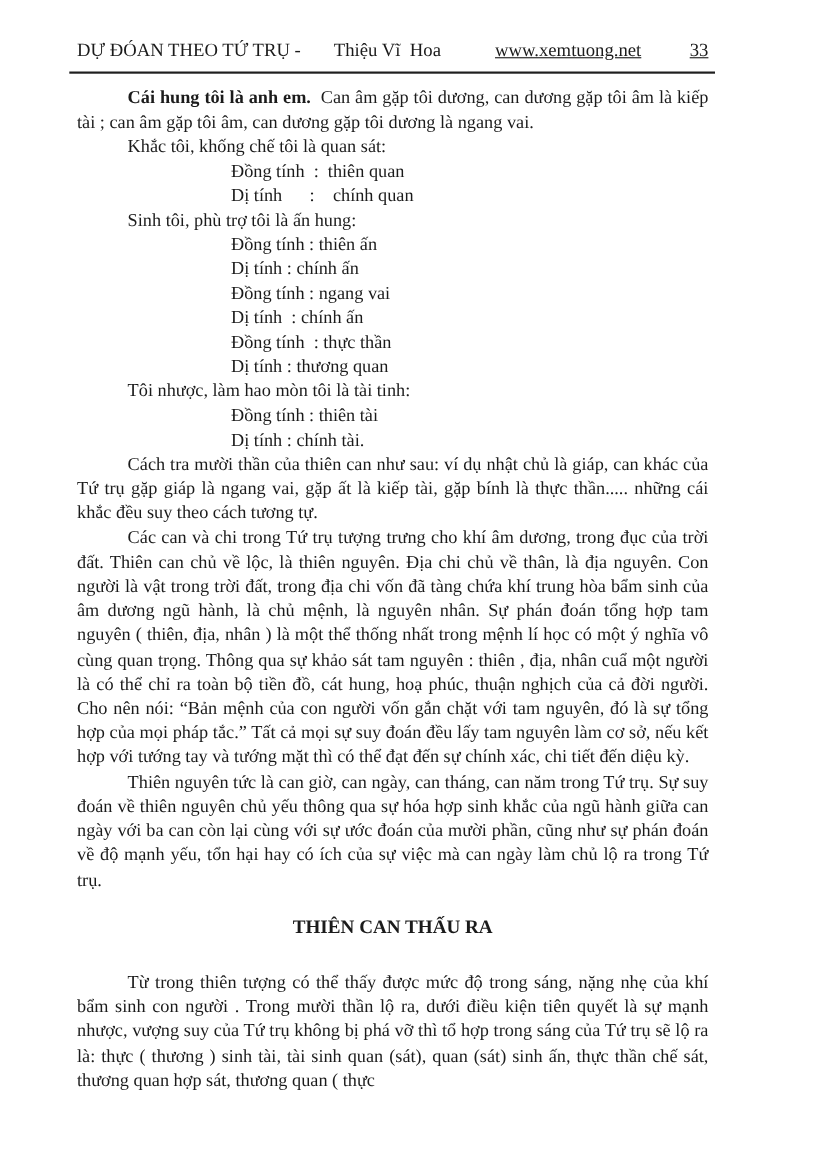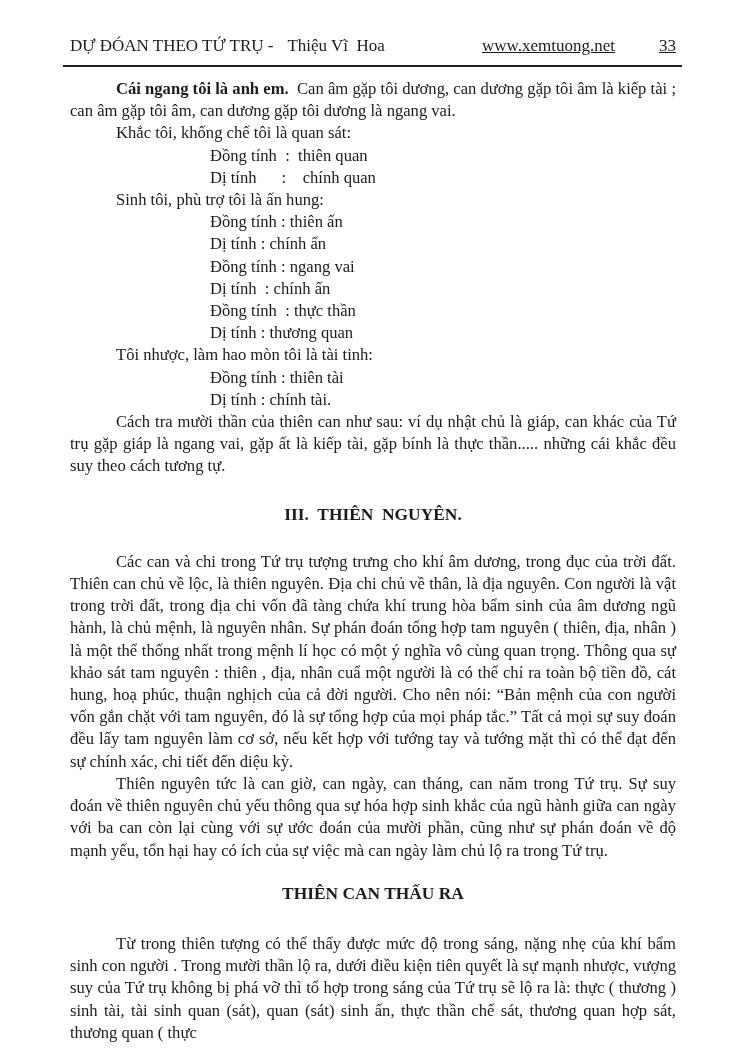--- a/index.html
+++ b/index.html
@@ -6,36 +6,36 @@
   html, body { background: #e8e8e8; }
   body {
     width: 744px;
     font-family: "Liberation Serif", "DejaVu Serif", serif;
     color: #1b1b1b;
   }
   .page {
     width: 744px;
     height: 1053px;
     background: #ffffff;
-    padding: 36px 68px 0 70px;
+    padding: 36px 100px 0 70px;
     overflow: hidden;
   }
   
   .header {
     display: flex;
     align-items: baseline;
     font-size: 17px;
     padding-bottom: 9px;
     border-bottom: 2px solid #1f1f1f;
     margin: 0 -6px 0 -7px;
     padding-left: 7px;
     padding-right: 6px;
   }
   .header .title { white-space: pre; }
-  .header .author { margin-left: 14px; white-space: pre; }
+  .header .author { margin-left: 30px; white-space: pre; }
   .header .spacer { flex: 1; }
   .header .site { text-decoration: underline; }
   .header .pagenum { margin-left: 44px; text-decoration: underline; }
   
   .content {
     margin-top: 11px;
     font-size: 16.6px;
     line-height: 22.2px;
   }
   p.para {
@@ -67,21 +67,21 @@
   <div class="header">
     <span class="title">DỰ ĐÓAN THEO TỨ TRỤ -</span>
     <span class="author">Thiệu Vĩ  Hoa</span>
     <span class="spacer"></span>
     <span class="site">www.xemtuong.net</span>
     <span class="pagenum">33</span>
   </div>
 
   <div class="content">
 
-    <p class="para"><b class="lead">Cái ngang tôi là anh em.</b>&nbsp; <span>Can âm gặp tôi dương, can dương gặp tôi âm là kiếp tài ; can âm gặp tôi âm, can dương gặp tôi dương là ngang vai.</span></p>
+    <p class="para"><b class="lead">Cái hung tôi là anh em.</b>&nbsp; <span>Can âm gặp tôi dương, can dương gặp tôi âm là kiếp tài ; can âm gặp tôi âm, can dương gặp tôi dương là ngang vai.</span></p>
 
 
     <div>
       <div class="line-indent">Khắc tôi, khống chế tôi là quan sát:</div>
       <div class="sub-line">Đồng tính  :  thiên quan</div>
       <div class="sub-line">Dị tính      :    chính quan</div>
     </div>
 
     <div>
       <div class="line-indent">Sinh tôi, phù trợ tôi là ấn hung:</div>
@@ -100,21 +100,20 @@
     </div>
 
     <div>
       <div class="line-indent">Tôi nhược, làm hao mòn tôi là tài tinh:</div>
       <div class="sub-line">Đồng tính : thiên tài</div>
       <div class="sub-line">Dị tính : chính tài.</div>
     </div>
 
     <p class="para">Cách tra mười thần của thiên can như sau: ví dụ nhật chủ là giáp, can khác của Tứ trụ gặp giáp là ngang vai, gặp ất là kiếp tài, gặp bính là thực thần..... những cái khắc đều suy theo cách tương tự.</p>
 
-    <div class="section-heading heading-roman">III.  THIÊN  NGUYÊN.</div>
 
     <p class="para">Các can và chi trong Tứ trụ tượng trưng cho khí âm dương, trong đục của trời đất. Thiên can chủ về lộc, là thiên nguyên. Địa chi chủ về thân, là địa nguyên. Con người là vật trong trời đất, trong địa chi vốn đã tàng chứa khí trung hòa bẩm sinh của âm dương ngũ hành, là chủ mệnh, là nguyên nhân. Sự phán đoán tổng hợp tam nguyên ( thiên, địa, nhân ) là một thể thống nhất trong mệnh lí học có một ý nghĩa vô cùng quan trọng. Thông qua sự khảo sát tam nguyên : thiên , địa, nhân cuẩ một người là có thể chỉ ra toàn bộ tiền đồ, cát hung, hoạ phúc, thuận nghịch của cả đời người. Cho nên nói: “Bản mệnh của con người vốn gắn chặt với tam nguyên, đó là sự tổng hợp của mọi pháp tắc.” Tất cả mọi sự suy đoán đều lấy tam nguyên làm cơ sở, nếu kết hợp với tướng tay và tướng mặt thì có thể đạt đến sự chính xác, chi tiết đến diệu kỳ.</p>
 
     <p class="para">Thiên nguyên tức là can giờ, can ngày, can tháng, can năm trong Tứ trụ. Sự suy đoán về thiên nguyên chủ yếu thông qua sự hóa hợp sinh khắc của ngũ hành giữa can ngày với ba can còn lại cùng với sự ước đoán của mười phần, cũng như sự phán đoán về độ mạnh yếu, tổn hại hay có ích của sự việc mà can ngày làm chủ lộ ra trong Tứ trụ.</p>
 
     <div class="section-heading heading-caps">THIÊN CAN THẤU RA</div>
 
     <p class="para">Từ trong thiên tượng có thể thấy được mức độ trong sáng, nặng nhẹ của khí bẩm sinh con người . Trong mười thần lộ ra, dưới điều kiện tiên quyết là sự mạnh nhược, vượng suy của Tứ trụ không bị phá vỡ thì tổ hợp trong sáng của Tứ trụ sẽ lộ ra là: thực ( thương ) sinh tài, tài sinh quan (sát), quan (sát) sinh ấn, thực thần chế sát,  thương quan hợp sát, thương quan ( thực</p>
 
   </div>

